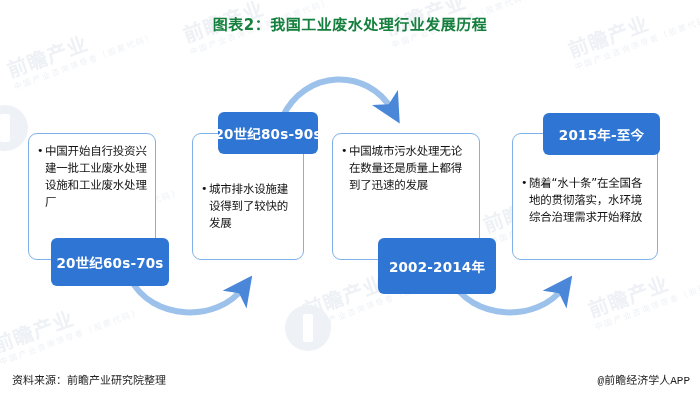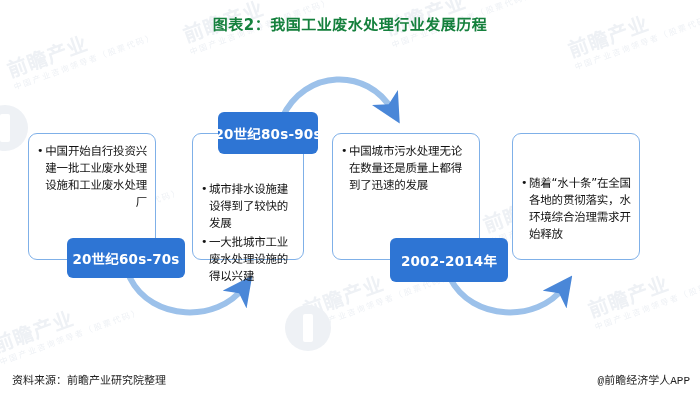--- a/index.html
+++ b/index.html
@@ -211,44 +211,44 @@
       </marker>
     </defs>
 
     <path d="M 130 278 C 152 322 218 322 243 288" fill="none" stroke="#9cc1ea" stroke-width="6" stroke-linecap="round" marker-end="url(#ah)"></path>
 
     <path d="M 282 118 C 305 68 368 68 392 110" fill="none" stroke="#9cc1ea" stroke-width="6" stroke-linecap="round" marker-end="url(#ah)"></path>
 
     <path d="M 450 278 C 472 322 538 322 563 288" fill="none" stroke="#9cc1ea" stroke-width="6" stroke-linecap="round" marker-end="url(#ah)"></path>
   </svg>
 
-  <div class="stage-box" style="left:28px; top:133px; width:128px; height:127px;text-align:right;">
+  <div class="stage-box" style="left:28px; top:133px; width:128px; height:127px;">
     <ul class="bullets">
       <li>中国开始自行投资兴建一批工业废水处理设施和工业废水处理厂</li>
     </ul>
   </div>
-  <div class="period-chip" style="left:67px; top:238px; width:118px; height:40px;">20世纪60s-70s</div>
+  <div class="period-chip" style="left:51px; top:238px; width:118px; height:48px;">20世纪60s-70s</div>
 
   <div class="stage-box" style="left:192px; top:133px; width:112px; height:127px;">
     <ul class="bullets" style="margin-top:38px;">
       <li>城市排水设施建设得到了较快的发展</li>
-      <li>一大批城市工业废水处理设施的得以兴建</li>
     </ul>
   </div>
   <div class="period-chip" style="left:218px; top:112px; width:100px; height:42px;">20世纪80s-90s</div>
 
   <div class="stage-box" style="left:332px; top:133px; width:148px; height:127px;">
     <ul class="bullets">
       <li>中国城市污水处理无论在数量还是质量上都得到了迅速的发展</li>
     </ul>
   </div>
-  <div class="period-chip" style="left:378px; top:238px; width:118px; height:44px;margin-left:12px;">2002-2014年</div>
-
-  <div class="stage-box" style="left:512px; top:133px; width:128px; height:127px;">
+  <div class="period-chip" style="left:378px; top:238px; width:118px; height:56px;">2002-2014年</div>
+
+  <div class="stage-box" style="left:512px; top:133px; width:146px; height:127px;">
     <ul class="bullets" style="margin-top:32px;">
       <li>随着“水十条”在全国各地的贯彻落实，水环境综合治理需求开始释放</li>
     </ul>
   </div>
+  <div class="period-chip" style="left:543px; top:113px; width:117px; height:42px;">2015年-至今</div>
 
   <div class="footer-source">资料来源：前瞻产业研究院整理</div>
   <div class="footer-brand">@前瞻经济学人APP</div>
 
 </div>
 
 </body></html>

